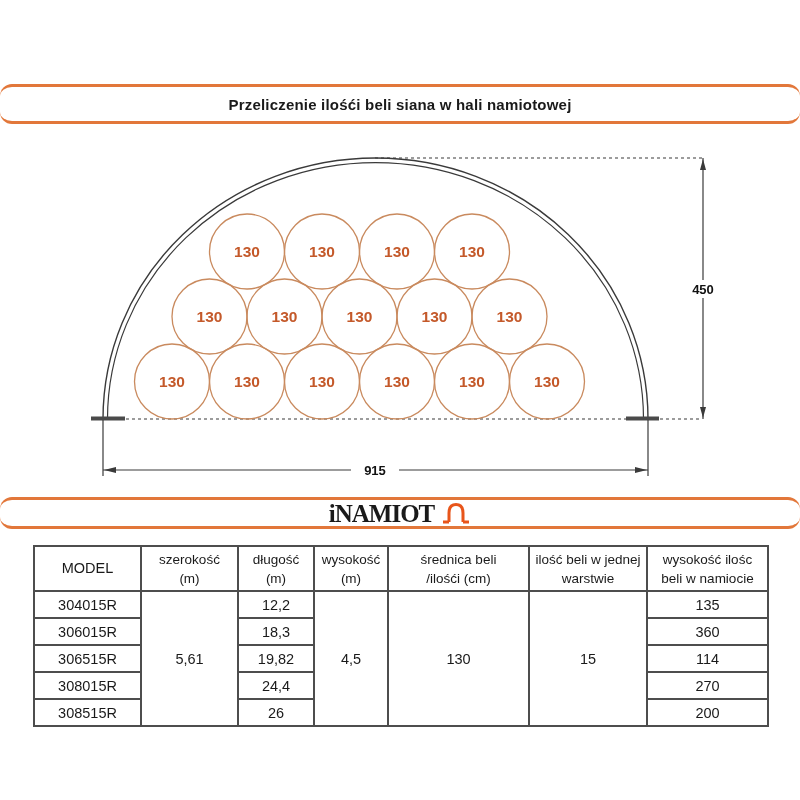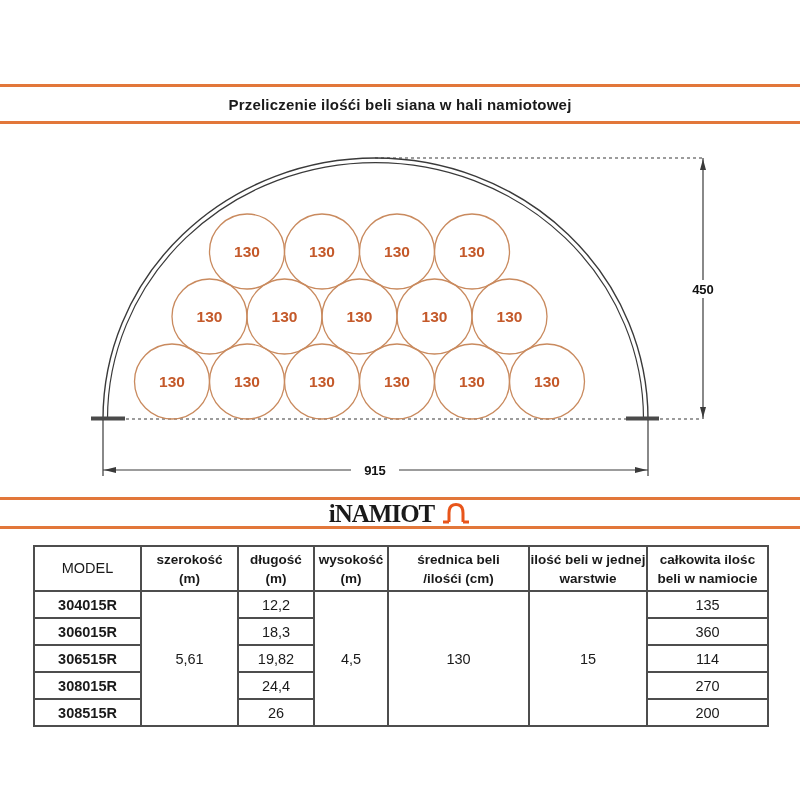--- a/index.html
+++ b/index.html
@@ -5,21 +5,21 @@
   html,body{margin:0;padding:0;background:#fff;}
   .page{
     position:relative;width:800px;height:800px;background:#fff;overflow:hidden;
     font-family:"Liberation Sans",sans-serif;color:#1a1a1a;
     --accent:#e2773a; --icon:#e8551a; --line:#3a3a3a;
   }
   
   .band{
     position:absolute;left:0;right:0;background:#fff;
     border-top:3px solid var(--accent);border-bottom:3px solid var(--accent);
-    display:flex;align-items:center;justify-content:center;
+    display:flex;align-items:center;justify-content:center;border-radius:12px;
   }
   .title-band{top:84px;height:34px;}
   .page-title{font-size:15px;font-weight:bold;letter-spacing:.2px;}
   .logo-band{top:497px;height:26px;gap:7px;}
   .logo-text{
     font-family:"Liberation Serif",serif;font-weight:900;font-size:25px;
     letter-spacing:-1px;line-height:1;transform:scaleY(1.05);
   }
   .logo-icon{display:block;}
 
@@ -40,24 +40,24 @@
   }
 
   
   .spec{
     position:absolute;left:33px;top:545px;border-collapse:collapse;table-layout:fixed;
   }
   .spec th,.spec td{
     border:2px solid #4d4d4d;text-align:center;vertical-align:middle;
     padding:0;background:#fff;overflow:hidden;
   }
-  .spec th{font-weight:bold;font-size:13.5px;line-height:19px;height:43px;}
+  .spec th{font-weight:normal;font-size:13.5px;line-height:19px;height:43px;}
   .spec th.model-h{font-weight:normal;font-size:14.5px;}
   .spec td{font-size:14.5px;height:25px;}
-  .spec td.model-cell{font-weight:bold;}
+  .spec td.model-cell{font-weight:normal;}
 </style>
 </head>
 <body>
 
 <div class="page" style="--accent: #e2773a; --icon: #e8551a; --line: #3a3a3a;">
 
   <div class="band title-band">
     <div class="page-title">Przeliczenie ilośći beli siana w hali namiotowej</div>
   </div>
 
@@ -161,21 +161,21 @@
         </th>
         <th>
           <div>średnica beli</div>
             <div>/ilośći (cm)</div>
         </th>
         <th>
           <div>ilość beli w jednej</div>
             <div>warstwie</div>
         </th>
         <th>
-          <div>całkowita ilośc</div>
+          <div>wysokość ilośc</div>
             <div>beli w namiocie</div>
         </th>
       </tr>
     </thead>
     <tbody>
         <tr>
           <td class="model-cell">304015R</td>
           <td rowspan="5">5,61</td>
           <td>12,2</td>
           <td rowspan="5">4,5</td>

